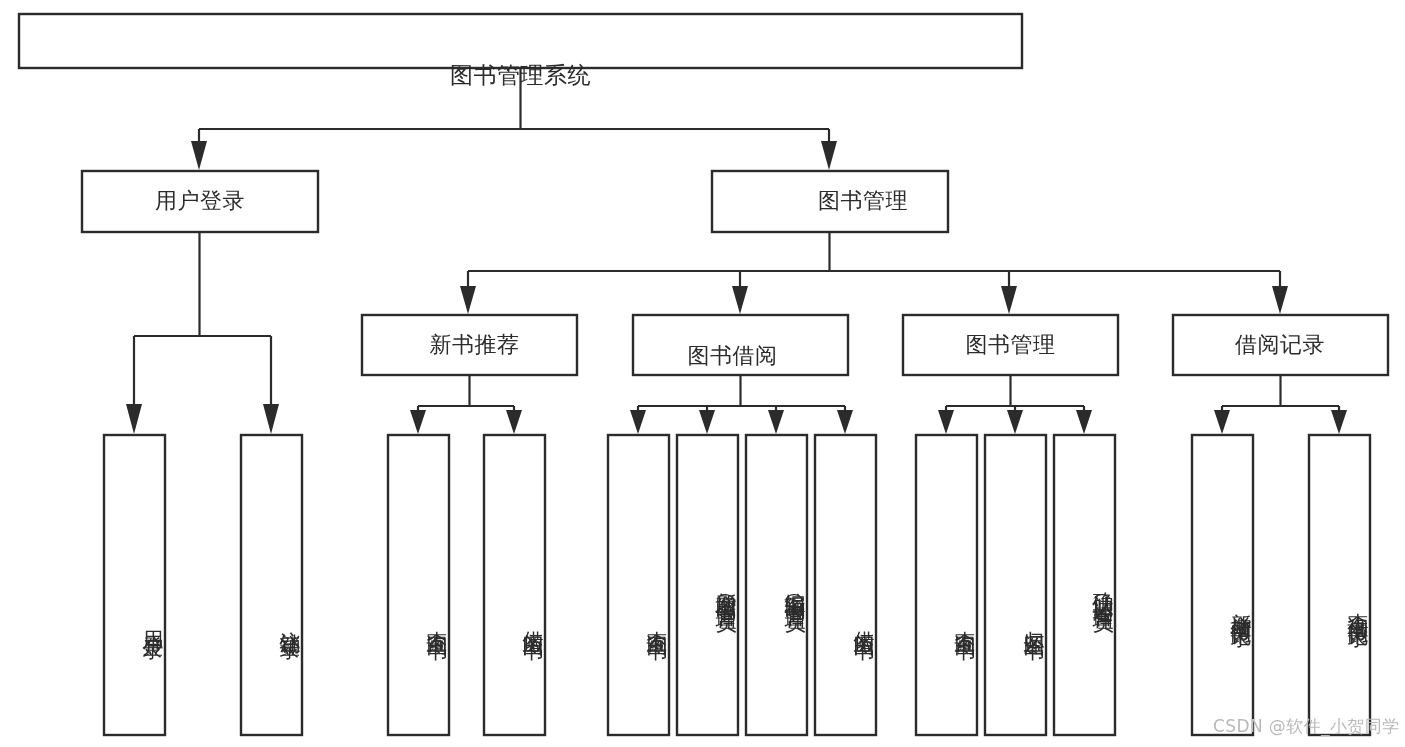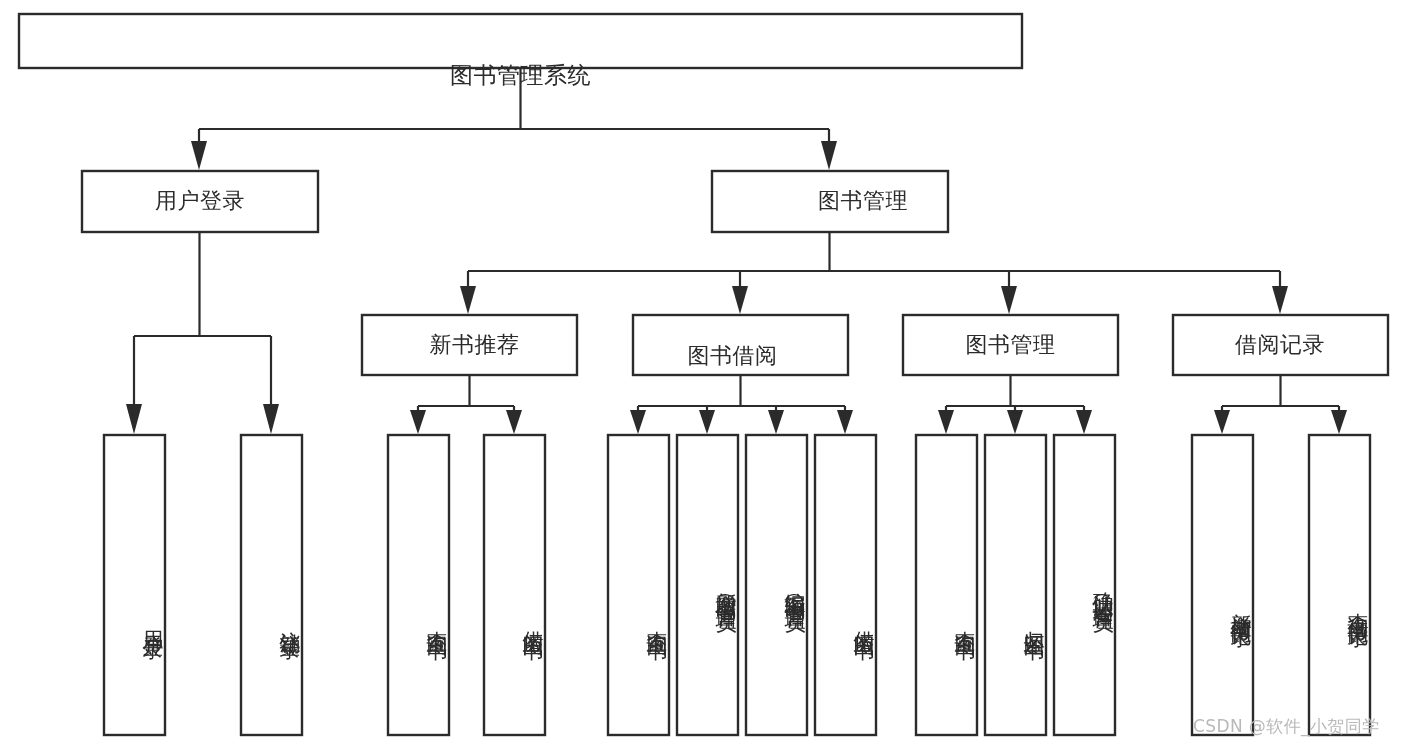--- a/index.html
+++ b/index.html
@@ -84,20 +84,21 @@
   }
   .watermark {
     position: absolute;
     left: 1193px;
     top: 715px;
     font-size: 17px;
     color: #b9b9b9;
     font-family: "DejaVu Sans", "Liberation Sans", sans-serif;
     white-space: nowrap;
     letter-spacing: 0.4px;
+    padding-left: 20px;
   }
 </style>
 </head>
 <body>
 
 <div id="diagram-root">
 
   <svg class="flow" viewBox="0 0 1405 747">
     <defs>
       <g id="arrow"></g>

